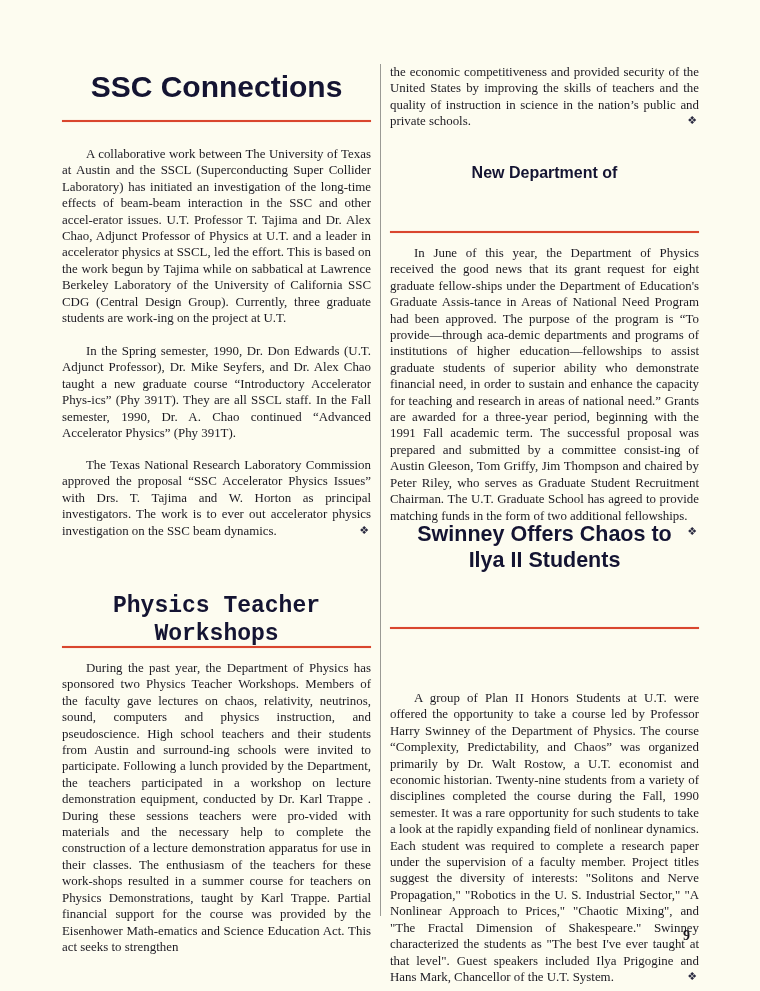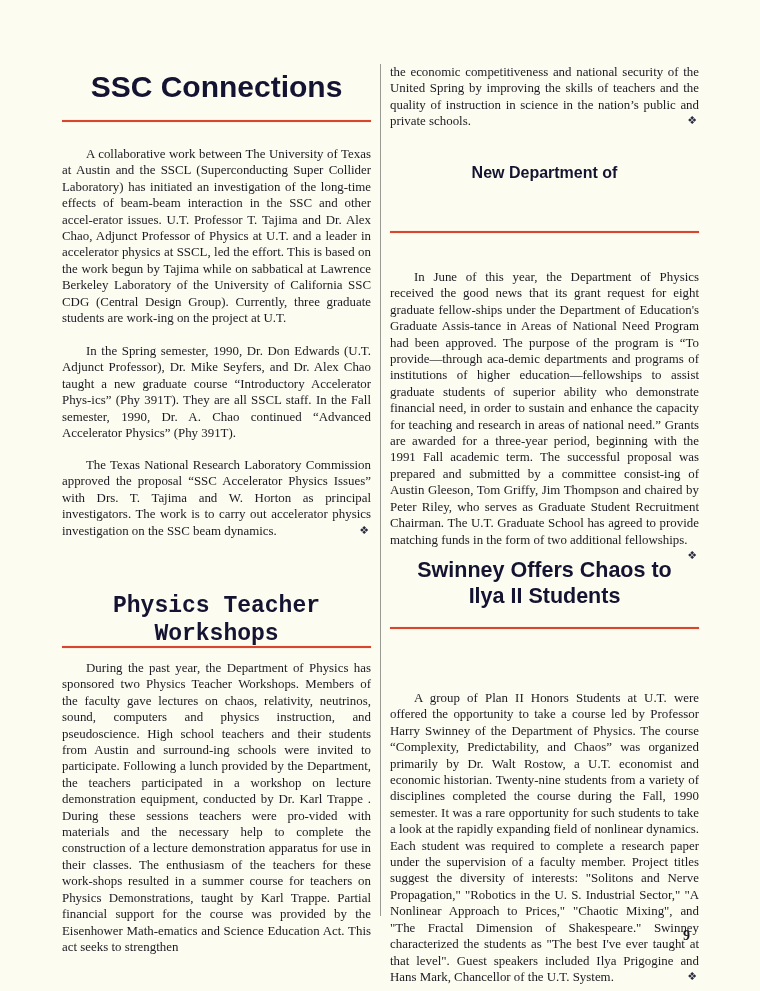--- a/index.html
+++ b/index.html
@@ -94,50 +94,50 @@
   <div class="col col-left">
 
     <h1 class="headline" style="top:68px; font-size:30px; line-height:38px;">SSC Connections</h1>
     <div class="rule" style="top:120px;"></div>
 
     <p class="para" style="top:146px;">A collaborative work between The University of Texas at Austin and the SSCL (Superconducting Super Collider Laboratory) has initiated an investigation of the long-time effects of beam-beam interaction in the SSC and other accel-erator issues.  U.T. Professor T. Tajima and Dr. Alex Chao, Adjunct Professor of Physics at U.T. and a leader in accelerator physics at SSCL, led the effort.  This is based on the work begun by Tajima while on sabbatical at Lawrence Berkeley Laboratory of the University of California SSC CDG (Central Design Group).  Currently, three graduate students are work-ing on the project at U.T.</p>
 
     <p class="para" style="top:343px;">In the Spring semester, 1990, Dr. Don Edwards (U.T. Adjunct Professor), Dr. Mike Seyfers, and Dr. Alex Chao taught a new graduate course “Introductory Accelerator Phys-ics” (Phy 391T).  They are all SSCL staff.  In the Fall semester, 1990, Dr. A. Chao continued “Advanced Accelerator Physics” (Phy 391T).</p>
 
     <p class="para" style="top:457px;">
-      <span>The Texas National Research Laboratory Commission approved the proposal “SSC Accelerator Physics Issues” with Drs. T. Tajima and W. Horton as principal investigators.  The work is to carry out accelerator physics investigation on the SSC beam dynamics.</span>
+      <span>The Texas National Research Laboratory Commission approved the proposal “SSC Accelerator Physics Issues” with Drs. T. Tajima and W. Horton as principal investigators.  The work is to ever out accelerator physics investigation on the SSC beam dynamics.</span>
       <span class="endmark">❖</span>
     </p>
 
     <h2 class="headline" style="top:592px; font-size:23px; line-height:28px;font-family:Liberation Mono, monospace;">Physics Teacher Workshops</h2>
     <div class="rule" style="top:646px;"></div>
 
     <p class="para" style="top:660px;">During the past year, the Department of Physics has sponsored two Physics Teacher Workshops.  Members of the faculty gave lectures on chaos, relativity, neutrinos, sound, computers and physics instruction, and pseudoscience. High school teachers and their students from Austin and surround-ing schools were invited to participate.  Following a lunch provided by the Department, the teachers participated in a workshop on lecture demonstration equipment, conducted by Dr. Karl Trappe .  During these sessions teachers were pro-vided with materials and the necessary help to complete the construction of a lecture demonstration apparatus for use in their classes.  The enthusiasm of the teachers for these work-shops resulted in a summer course for teachers on Physics Demonstrations, taught by Karl Trappe.  Partial financial support for the course was provided by the Eisenhower Math-ematics and Science Education Act. This act seeks to strengthen</p>
   </div>
 
   <div class="divider"></div>
 
   <div class="col col-right">
 
     <p class="para noindent" style="top:64px;">
-      <span>the economic competitiveness and national security of the United Spring by improving the skills of teachers and the quality of instruction in science in the nation’s public and private schools.</span>
+      <span>the economic competitiveness and provided security of the United States by improving the skills of teachers and the quality of instruction in science in the nation’s public and private schools.</span>
       <span class="endmark">❖</span>
     </p>
 
     <h2 class="headline" style="top:158px; font-size:16px; line-height:29px;">
       <span style="display:block;">New Department of</span>
     </h2>
     <div class="rule" style="top:231px;"></div>
 
-    <p class="para" style="top:245px;margin-top:24px;">
+    <p class="para" style="top:245px;">
       <span>In June of this year, the Department of Physics received the good news that its grant request for eight graduate fellow-ships under the Department of Education's Graduate Assis-tance in Areas of National Need Program had been approved. The purpose of the program is “To provide—through aca-demic departments and programs of institutions of higher education—fellowships to assist graduate students of superior ability who demonstrate financial need, in order to sustain and enhance the capacity for teaching and research in areas of national need.”  Grants are awarded for a three-year period, beginning with the 1991 Fall academic term.  The successful proposal was prepared and submitted by a committee consist-ing of Austin Gleeson, Tom Griffy, Jim Thompson and chaired by Peter Riley, who serves as Graduate Student Recruitment Chairman.  The U.T. Graduate School has agreed to provide matching funds in the form of two additional fellowships.</span>
       <span class="endmark">❖</span>
     </p>
 
-    <h2 class="headline" style="top:557px; font-size:21.5px; line-height:26px;">
+    <h2 class="headline" style="top:521px; font-size:21.5px; line-height:26px;">
       <span style="display:block;">Swinney Offers Chaos to</span>
       <span style="display:block;">Ilya II Students</span>
     </h2>
     <div class="rule" style="top:627px;"></div>
 
     <p class="para" style="top:646px;margin-top:44px;">
       <span>A group of Plan II Honors Students at U.T. were offered the opportunity to take a course led by Professor Harry Swinney of the Department of Physics.  The course “Complexity, Predictability, and Chaos” was organized primarily by Dr. Walt Rostow, a U.T. economist and economic historian. Twenty-nine students from a variety of disciplines completed the course during the Fall, 1990 semester.  It was a rare opportunity for such students to take a look at the rapidly expanding field of nonlinear dynamics.  Each student was required to complete a research paper under the supervision of a faculty member.  Project titles suggest the diversity of interests:  "Solitons and Nerve Propagation," "Robotics in the U. S. Industrial Sector," "A Nonlinear Approach to Prices," "Chaotic Mixing",  and "The Fractal Dimension of Shakespeare."  Swinney characterized the students as "The best I've ever taught at that level". Guest speakers included Ilya Prigogine and Hans Mark, Chancellor of the U.T. System.</span>
       <span class="endmark">❖</span>
     </p>
   </div>

